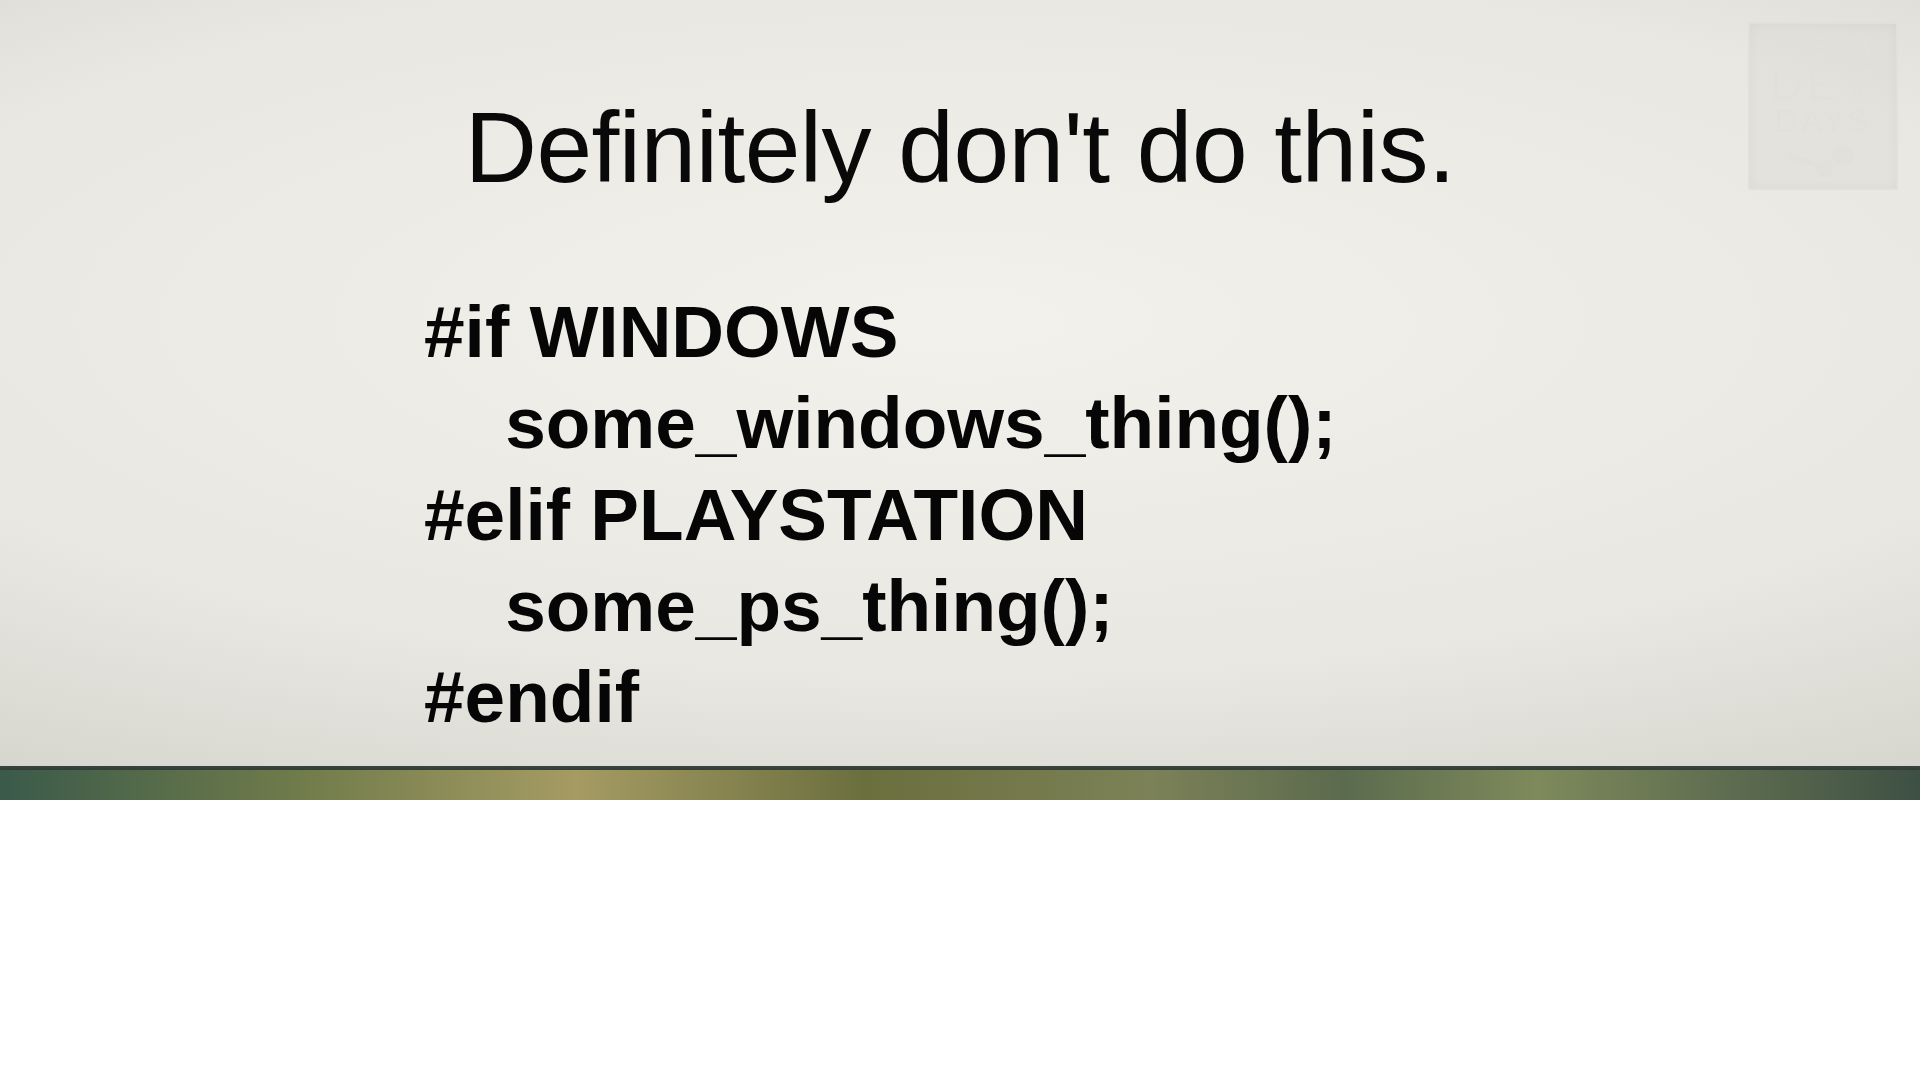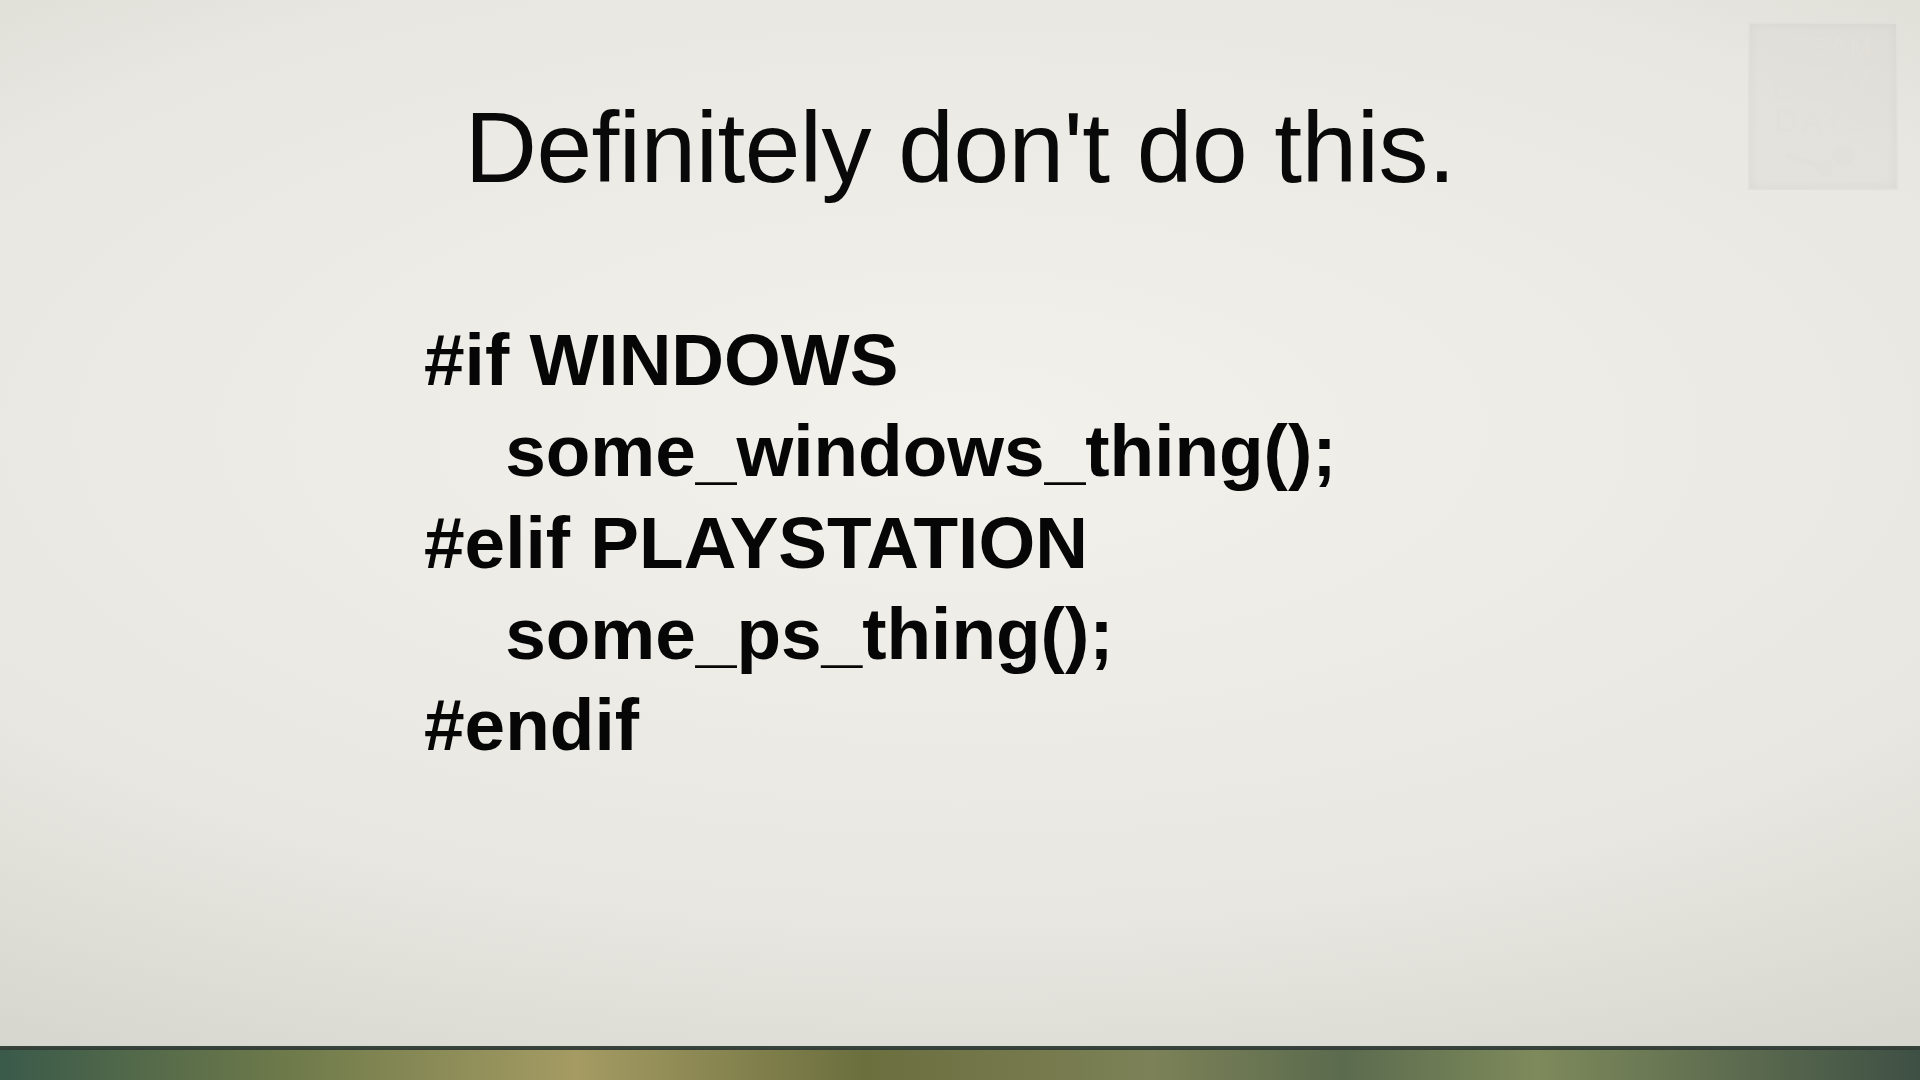--- a/index.html
+++ b/index.html
@@ -7,21 +7,21 @@
     body {
       width: 1920px;
       height: 1080px;
       transform-origin: top left;
       font-family: Arial, Helvetica, sans-serif;
       position: relative;
     }
 
     .slide-1270 {
       width: 1920px;
-      height: 1080px;
+      height: 800px;
       position: relative;
       background:
         radial-gradient(ellipse 120% 90% at 50% 40%,
           #f2f1ec 0%,
           #e8e7e1 50%,
           #cfcfc7 85%,
           #b4b4aa 100%);
       overflow: hidden;
     }
 
@@ -69,21 +69,20 @@
     .code-block {
       position: absolute;
       top: 286px;
       left: 424px;
       font-size: 73px;
       line-height: 1.25;
       color: #060606;
       font-family: Arial, Helvetica, sans-serif;
       font-weight: 700;
       white-space: pre;
-      margin-top: 28px;
     }
 
     
     .logo-badge {
       position: absolute;
       top: 22px;
       right: 22px;
       width: 150px;
       height: 168px;
       border: 2px solid #e1e0da;

